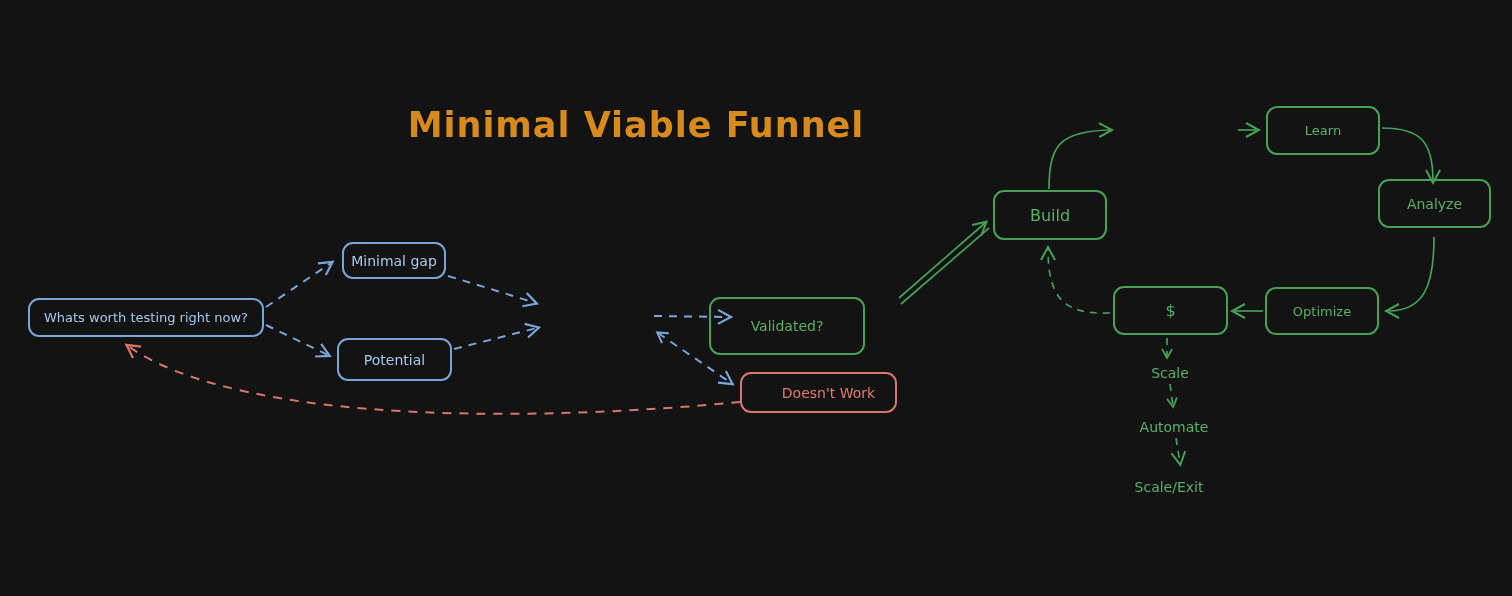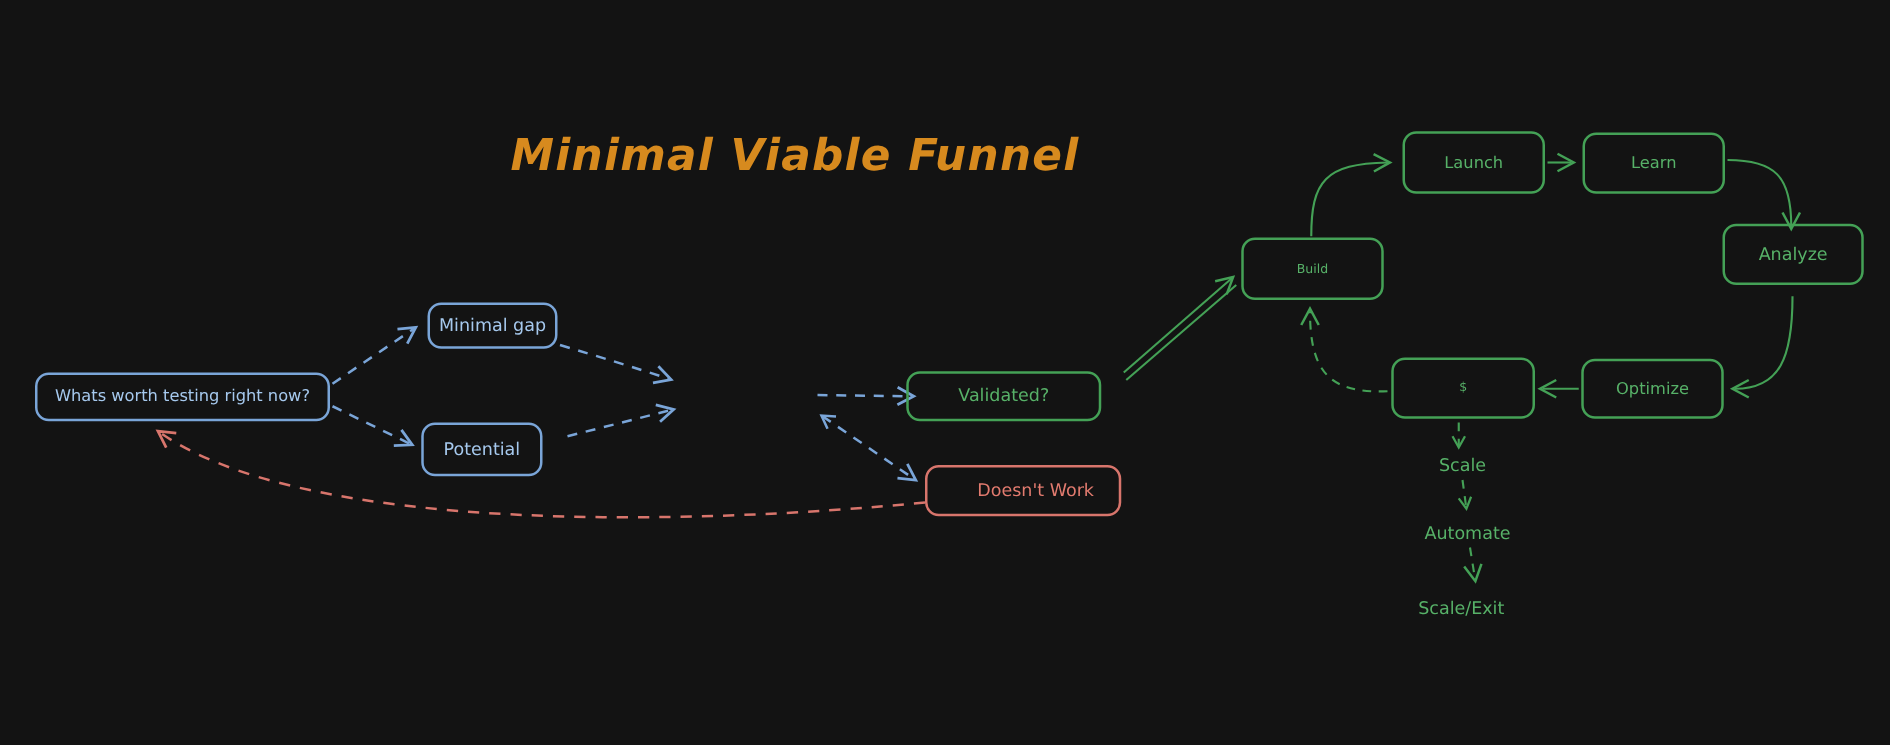--- a/index.html
+++ b/index.html
@@ -12,21 +12,20 @@
   }
   .title{
     position:absolute;
     left:636px;top:125px;
     transform:translate(-50%,-50%);
     color:var(--c-orange);
     font-size:35px;
     font-weight:bold;
     letter-spacing:1px;
     white-space:nowrap;
-    font-style:italic;
   }
   .node{
     position:absolute;
     display:flex;align-items:center;justify-content:center;
     border:2px solid;
     border-radius:11px;
     box-sizing:border-box;
     background:transparent;
     white-space:nowrap;
   }
@@ -50,21 +49,21 @@
   }
   svg.wires{position:absolute;left:0;top:0;}
   .s-blue{stroke:var(--c-blue);}
   .s-green{stroke:var(--c-green);}
   .s-red{stroke:var(--c-red);}
   .wire{fill:none;stroke-width:2;}
   .wire.thin{stroke-width:1.7;}
   .dash-blue{stroke-dasharray:8 7;}
   .dash-green{stroke-dasharray:7 6;}
   .dash-red{stroke-dasharray:9 8;}
-  .fs13{font-size:13px;} .fs14{font-size:14px;} .fs15{font-size:10px;}
+  .fs13{font-size:13px;} .fs14{font-size:14px;} .fs15{font-size:16px;}
 </style>
 </head>
 <body>
 
 <div class="canvas">
 
   <svg class="wires" width="1512" height="596" viewBox="0 0 1512 596">
     <defs>
       <marker id="ab" viewBox="0 0 20 20" markerWidth="20" markerHeight="20" refX="15" refY="10" orient="auto" markerUnits="userSpaceOnUse">
         <path d="M4,3 L17,10 L4,17" fill="none" stroke-width="2.2" style="stroke:var(--c-blue)"></path>
@@ -142,40 +141,37 @@
   <div class="title">Minimal Viable Funnel</div>
 
   <div class="node blue fs13" style="left:28px;top:298px;width:236px;height:39px">
     <span>Whats worth testing right now?</span>
   </div>
 
   <div class="node blue fs14" style="left:342px;top:242px;width:104px;height:37px">
     <span>Minimal gap</span>
   </div>
 
-  <div class="node blue fs14" style="left:337px;top:338px;width:97px;height:43px">
+  <div class="node blue fs14" style="left:337px;top:338px;width:115px;height:43px">
     <span>Potential</span>
   </div>
 
 
-  <div class="node green fs14" style="left:725px;top:297px;width:156px;height:40px">
+  <div class="node green fs14" style="left:709px;top:297px;width:156px;height:58px">
     <span>Validated?</span>
   </div>
 
   <div class="node red fs14" style="left:740px;top:372px;width:157px;height:41px">
     <span>Doesn't Work</span>
   </div>
 
   <div class="node green fs15" style="left:993px;top:190px;width:114px;height:50px">
     <span>Build</span>
   </div>
 
-  <div class="node green fs13" style="left:1122px;top:105px;width:114px;height:50px">
-    <span>Launch</span>
-  </div>
 
   <div class="node green fs13" style="left:1266px;top:106px;width:114px;height:49px">
     <span>Learn</span>
   </div>
 
   <div class="node green fs14" style="left:1378px;top:179px;width:113px;height:49px">
     <span>Analyze</span>
   </div>
 
   <div class="node green fs13" style="left:1265px;top:287px;width:114px;height:48px">

